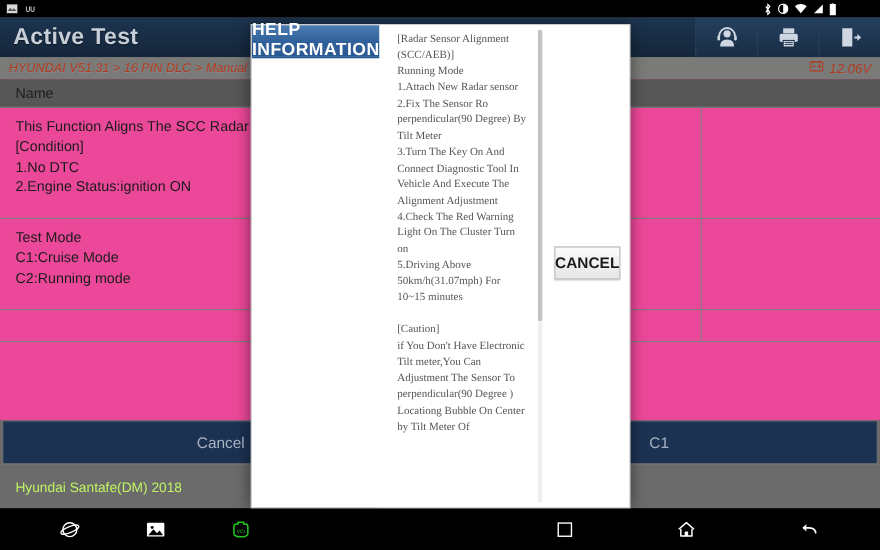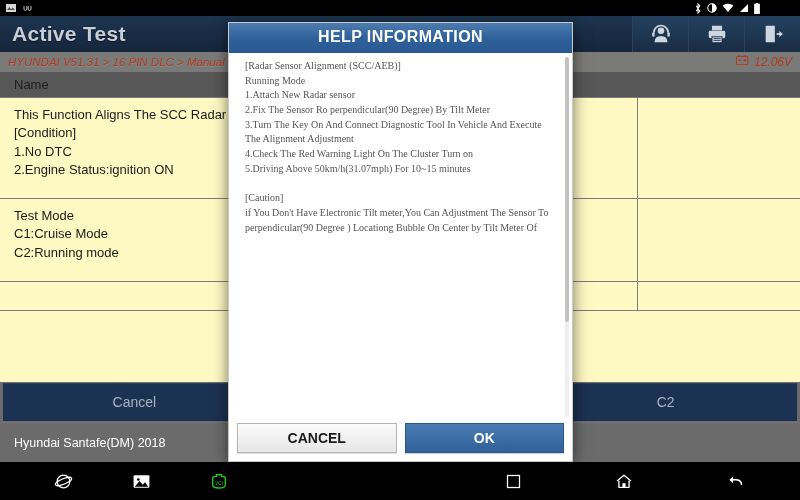--- a/index.html
+++ b/index.html
@@ -50,21 +50,21 @@
     text-shadow:0 1px 0 rgba(255,255,255,.12);
   }
   .crumb-volt{
     margin-left:auto; display:flex; align-items:flex-end; gap:5px;
     color:#b33b20; font-size:12px; font-style:italic; white-space:nowrap;
   }
 
   
   .table{
     position:absolute; left:0; top:72px; width:800px; height:310px;
-    background:#fef9c3;
+    background:#ec4899;
   }
   .thead{
     display:flex; height:26px; background:#575757;
     border-bottom:1px solid #7d7d7d;
   }
   .th{
     display:flex; align-items:center; font-size:13px; color:#1d1d1d;
     padding-left:14px; height:100%;
   }
   .th.c-name{ width:420px; }
@@ -91,36 +91,36 @@
     color:#a8b3c2; font-size:14px;
     box-shadow:inset 0 1px 0 rgba(255,255,255,.07);
   }
 
   
   .footer{
     position:absolute; left:0; top:422px; width:800px; height:40px;
     background:#6b6b6b; display:flex; align-items:center; padding-left:14px;
     border-top:1px solid #767676;
   }
-  .footer-text{ color:#ffffff; font-size:12.5px; }
+  .footer-text{ color:#bef264; font-size:12.5px; }
 
   
   .navbar{
     position:absolute; left:0; top:462px; width:800px; height:38px;
     background:#000; display:flex; align-items:center;
   }
   .nav-left{ display:flex; align-items:center; gap:52px; padding-left:50px; }
   .nav-right{ margin-left:auto; display:flex; align-items:center; gap:85px; padding-right:52px; }
   .navico{ display:flex; align-items:center; justify-content:center; width:26px; height:26px; }
 
   
   .dialog{
     position:absolute; left:228px; top:22px; width:345px; height:440px;
     background:#fff; box-shadow:0 2px 14px rgba(0,0,0,.55);
-    display:flex; flex-direction:column;
+    display:flex; flex-direction:row;
     border:1px solid #c9c9c9;
   }
   .dlg-title{
     height:30px; flex:0 0 30px;
     background:linear-gradient(180deg,#4c7cb0 0%,#2f6099 55%,#2a5a93 100%);
     color:#fff; font-size:16px; font-weight:bold;
     display:flex; align-items:center; justify-content:center;
     letter-spacing:.4px; border-bottom:2px solid #2a5a93;
   }
   .dlg-body{
@@ -282,21 +282,20 @@
     <div class="trow r3">
       <div class="td c-name"></div>
       <div class="td c-value"></div>
       <div class="td c-unit"></div>
     </div>
   </div>
 
   <div class="actionbar">
     <div class="abtn">Cancel</div>
     <div class="abtn">C1</div>
-    <div class="abtn">C2</div>
   </div>
 
   <div class="footer">
     <div class="footer-text">Hyundai Santafe(DM) 2018</div>
   </div>
 
   <div class="navbar">
     <div class="nav-left">
       <span class="navico">
         <svg width="19" height="19" viewBox="0 0 24 24">
@@ -351,17 +350,16 @@
 4.Check The Red Warning Light On The Cluster Turn on
 5.Driving Above 50km/h(31.07mph) For 10~15 minutes
 
 [Caution]
 if You Don't Have Electronic Tilt meter,You Can Adjustment The Sensor To perpendicular(90 Degree ) Locationg Bubble On Center by Tilt Meter Of</div>
       <div class="dlg-scrolltrack"></div>
       <div class="dlg-scrollthumb"></div>
     </div>
     <div class="dlg-foot">
       <div class="dbtn cancel">CANCEL</div>
-      <div class="dbtn ok">OK</div>
     </div>
   </div>
 
 </div>
 
 </body></html>

